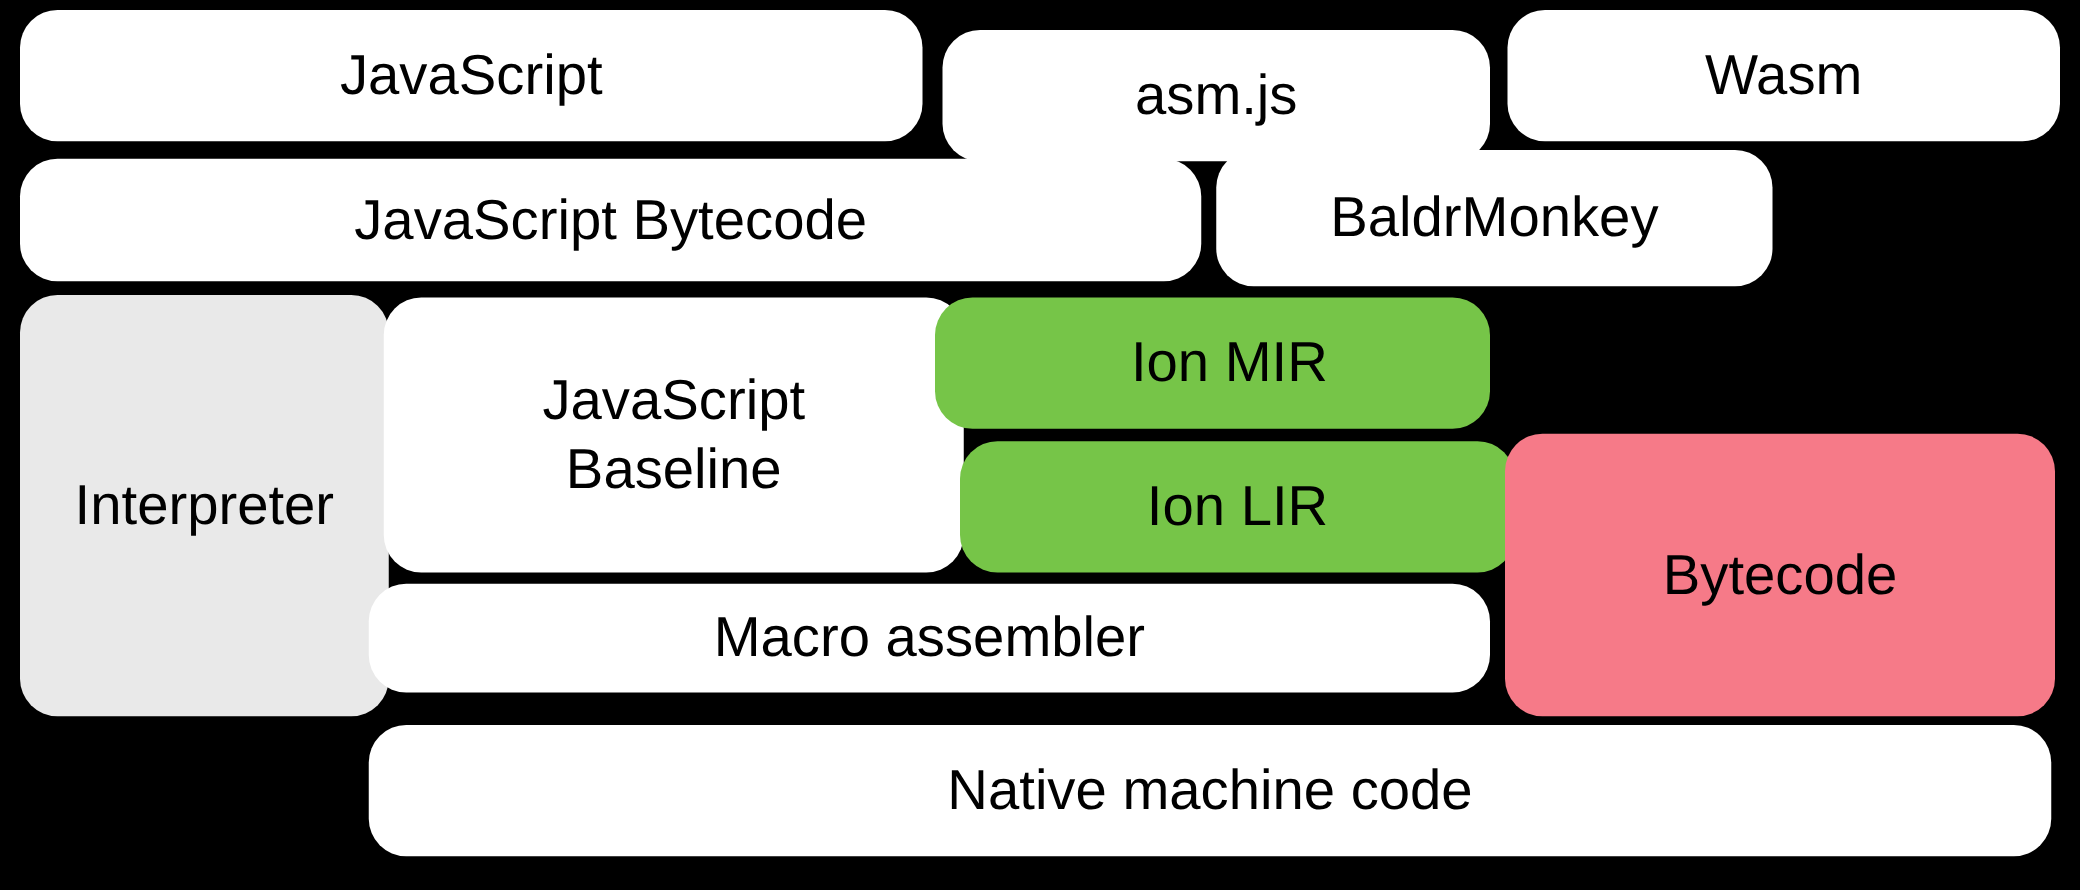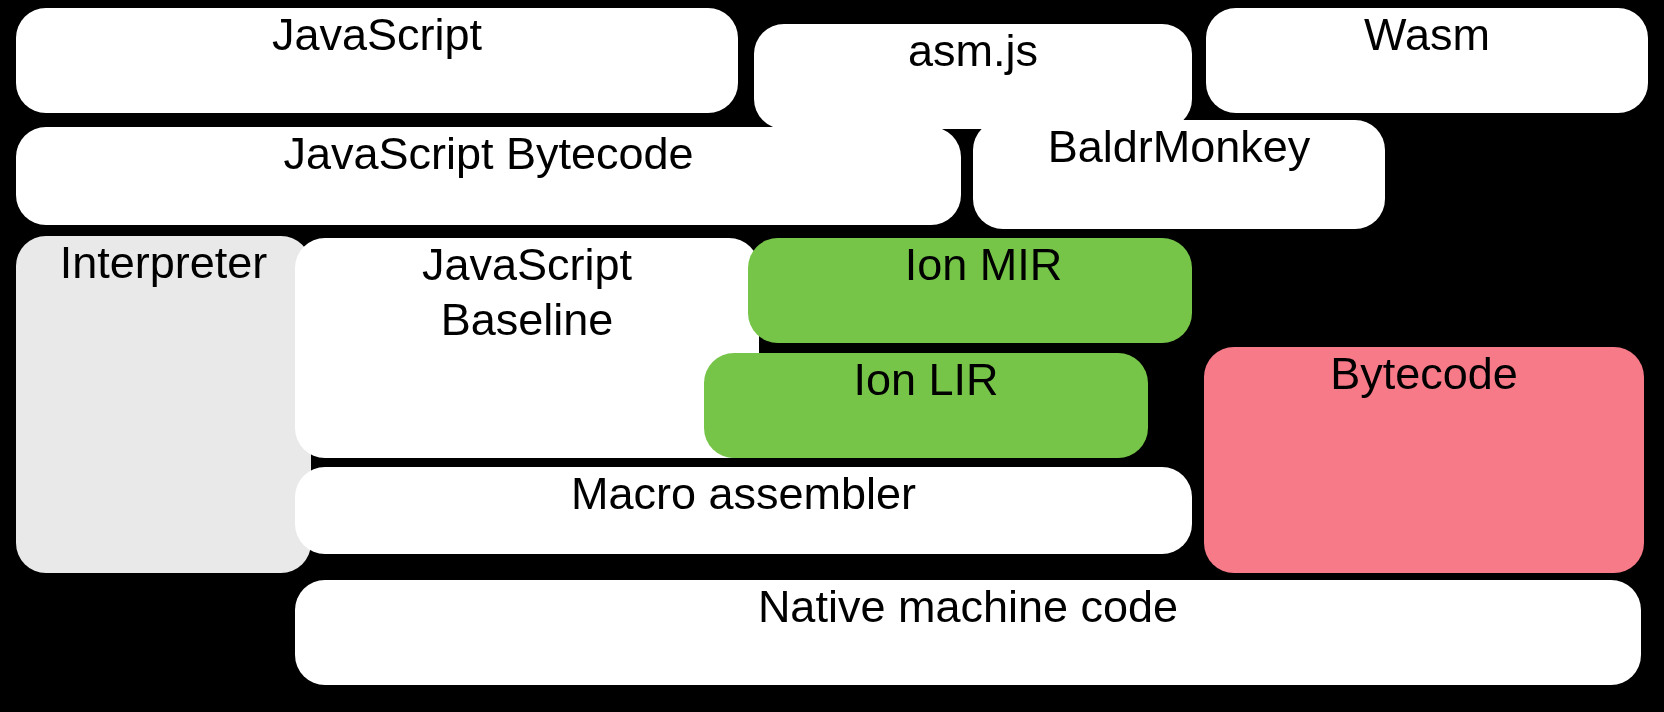--- a/index.html
+++ b/index.html
@@ -14,21 +14,21 @@
   .canvas {
     position: relative;
     width: 1664px;
     height: 712px;
     background: var(--background, #000);
   }
   .node {
     position: absolute;
     border-radius: 30px;
     display: flex;
-    align-items: flex-start;
+    align-items: center;
     justify-content: center;
     text-align: center;
     color: var(--text, #000);
     font-size: 45px;
     line-height: 1.22;
     background: var(--box_white, #fff);
     box-sizing: border-box;
   }
   .node .label { display: block; }
 
@@ -36,26 +36,26 @@
   .fill-gray  { background: var(--box_gray,  #e9e9e9); }
   .fill-green { background: var(--box_green, #76c548); }
   .fill-pink  { background: var(--box_pink,  #f67a88); }
 
   
   .pos-javascript  { left: 16px;   top: 8px;   width: 722px;  height: 105px; }
   .pos-asmjs       { left: 754px;  top: 8px;   width: 438px;  height: 105px; margin-top: 16px; }
   .pos-wasm        { left: 1206px; top: 8px;   width: 442px;  height: 105px; }
   
   .pos-bytecode    { left: 16px;   top: 127px; width: 945px;  height: 98px; }
-  .pos-baldrmonkey { left: 973px;  top: 120px; width: 412px;  height: 109px; }
+  .pos-baldrmonkey { left: 973px;  top: 120px; width: 445px;  height: 109px; }
   
   .pos-interpreter { left: 16px;   top: 236px; width: 295px;  height: 337px; }
-  .pos-baseline    { left: 295px;  top: 238px; width: 464px;  height: 220px; }
+  .pos-baseline    { left: 307px;  top: 238px; width: 464px;  height: 220px; }
   .pos-ion-mir     { left: 748px;  top: 238px; width: 444px;  height: 105px; padding-left: 27px; }
-  .pos-ion-lir     { left: 704px;  top: 353px; width: 444px;  height: 105px; }
+  .pos-ion-lir     { left: 768px;  top: 353px; width: 444px;  height: 105px; }
   .pos-cretonne    { left: 1204px; top: 347px; width: 440px;  height: 226px; }
   .pos-macro       { left: 295px;  top: 467px; width: 897px;  height: 87px; }
   
   .pos-native      { left: 295px;  top: 580px; width: 1346px; height: 105px; }
 
   .pos-baseline .label { max-width: 290px; }
 </style>
 </head>
 <body>
 

